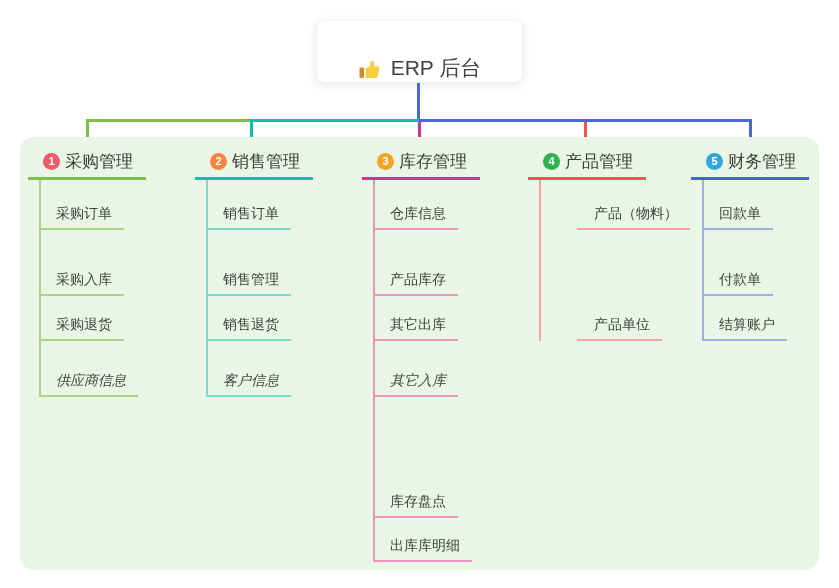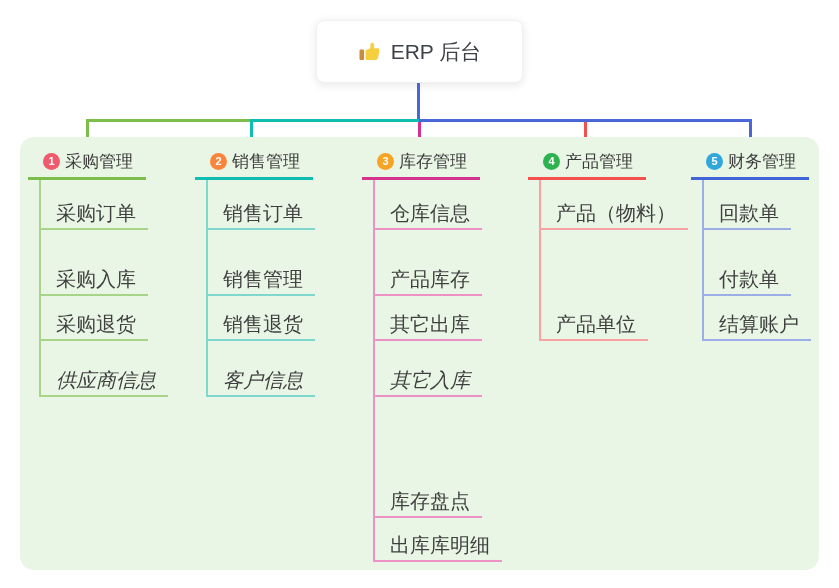--- a/index.html
+++ b/index.html
@@ -3,21 +3,21 @@
 <meta charset="utf-8">
 <style>
   html,body{margin:0;padding:0;background:#fff;}
   .stage{position:relative;width:839px;height:588px;background:#ffffff;overflow:hidden;
          font-family:"Liberation Sans","DejaVu Sans",sans-serif;}
 
   
   .root-node{position:absolute;left:316px;top:20px;width:207px;height:63px;
     background:#ffffff;border:1px solid #f1f1f1;border-radius:8px;
     box-shadow:0 2px 10px rgba(0,0,0,.10);
-    display:flex;align-items:center;justify-content:center;gap:9px;
+    display:flex;align-items:flex-end;justify-content:center;gap:9px;
     font-size:21px;font-weight:500;color:#3d4149;box-sizing:border-box;}
   .thumb{width:24px;height:24px;display:inline-flex;}
 
   
   .line{position:absolute;}
   .stem{left:417px;top:83px;width:3px;height:37px;background:#4a67d8;}
   .rail-green{left:86px;top:119px;width:166px;height:3px;background:#7cbe4b;border-radius:2px 0 0 0;}
   .rail-teal{left:252px;top:119px;width:167px;height:3px;background:#0fbdb1;}
   .rail-blue{left:419px;top:119px;width:333px;height:3px;background:#4a67d8;border-radius:0 2px 0 0;}
   .drop{width:3px;}
@@ -48,25 +48,25 @@
   .b5 .badge{background:#32a7db;}
 
   .spine{position:absolute;left:11px;top:34px;width:2px;}
   .b1 .spine{background:#a8d488;height:217px;}
   .b2 .spine{background:#7ed8cd;height:217px;}
   .b3 .spine{background:#ec92c5;height:382px;}
   .b4 .spine{background:#f8a2a1;height:161px;}
   .b5 .spine{background:#9bafe6;height:161px;}
 
   .child{position:absolute;left:11px;padding:0 12px 5px 17px;
-    font-size:20px;line-height:20px;color:#3f3f3f;white-space:nowrap;}
+    font-size:14px;line-height:20px;color:#3f3f3f;white-space:nowrap;}
   .b1 .child{border-bottom:2px solid #a8d488;}
   .b2 .child{border-bottom:2px solid #7ed8cd;}
   .b3 .child{border-bottom:2px solid #ec92c5;}
-  .b4 .child{border-bottom:2px solid #f8a2a1;}
+  .b4 .child{border-bottom:2px solid #f8a2a1;margin-left:38px;}
   .b5 .child{border-bottom:2px solid #9bafe6;}
   .r0{top:57px;} .r1{top:123px;} .r2{top:168px;} .r3{top:224px;font-style:italic;}
   .r4{top:279px;} .r5{top:345px;} .r6{top:389px;}
 </style>
 </head>
 <body>
 
 <div class="stage">
 
   <div class="root-node">

